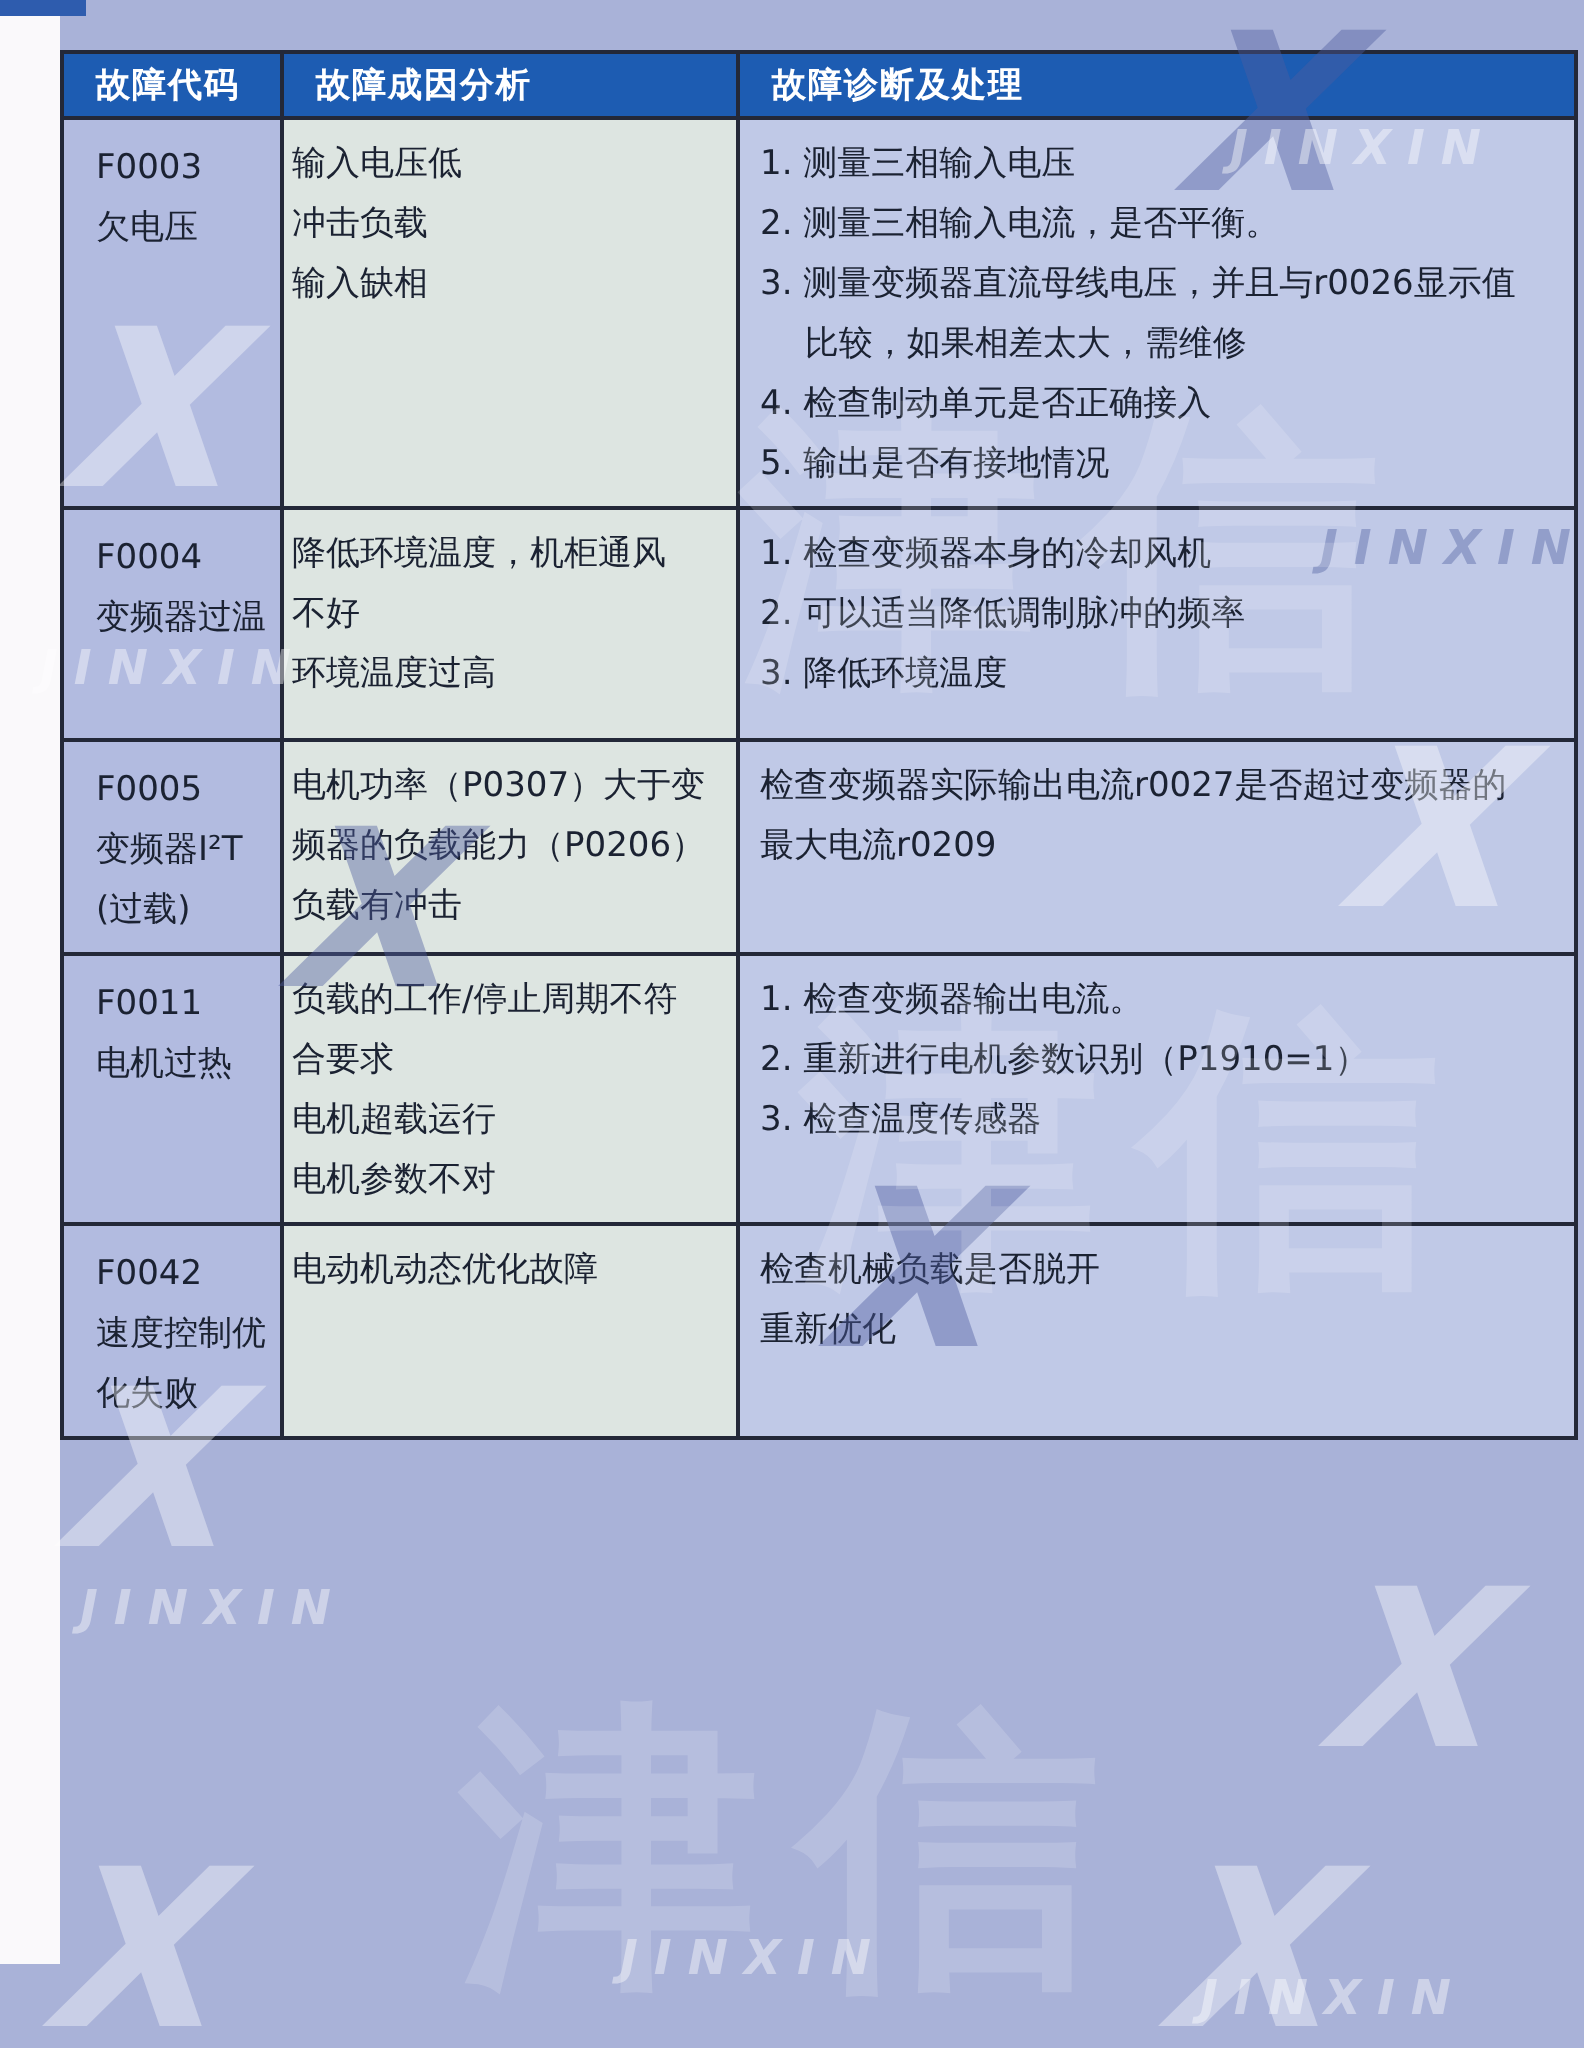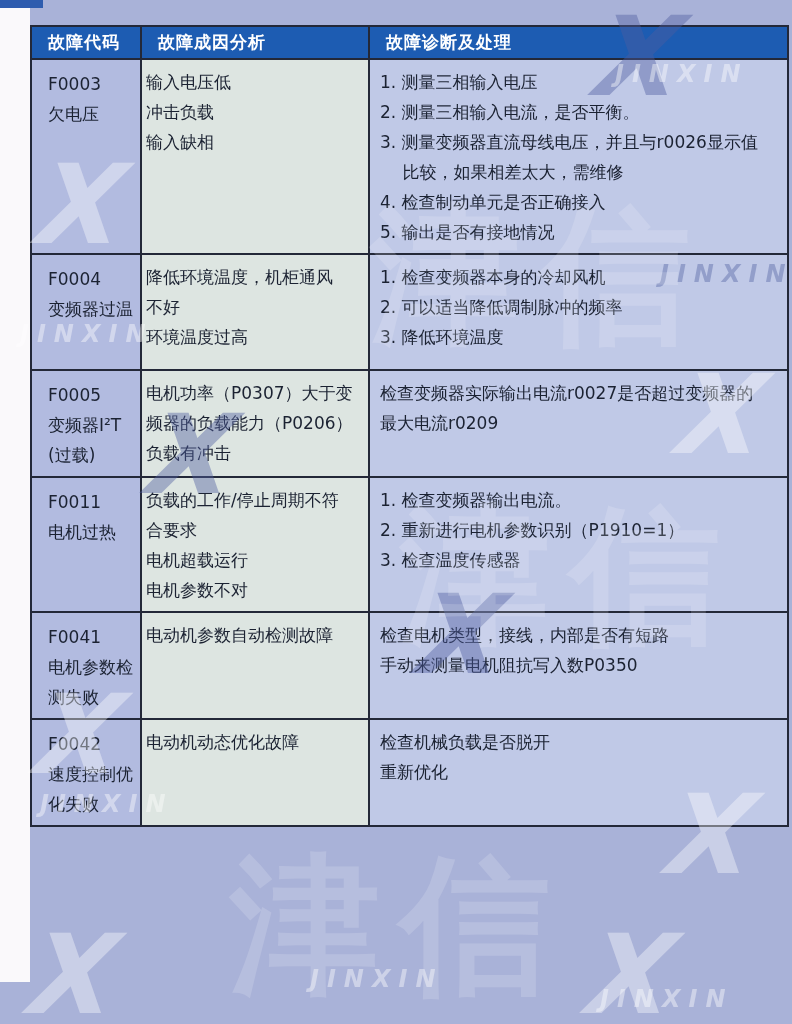--- a/index.html
+++ b/index.html
@@ -183,34 +183,20 @@
 合要求
 电机超载运行
 电机参数不对</div>
         </td>
         <td class="action-cell">
           <div class="cell-text">1. 检查变频器输出电流。
 2. 重新进行电机参数识别（P1910=1）
 3. 检查温度传感器</div>
         </td>
       </tr>
-      <tr class="h-r5">
-        <td class="code-cell">
-          <div class="cell-text">F0041</div>
-          <div class="cell-text">电机参数检
-测失败</div>
-        </td>
-        <td class="cause-cell">
-          <div class="cell-text">电动机参数自动检测故障</div>
-        </td>
-        <td class="action-cell">
-          <div class="cell-text">检查电机类型，接线，内部是否有短路
-手动来测量电机阻抗写入数P0350</div>
-        </td>
-      </tr>
       <tr class="h-r6">
         <td class="code-cell">
           <div class="cell-text">F0042</div>
           <div class="cell-text">速度控制优
 化失败</div>
         </td>
         <td class="cause-cell">
           <div class="cell-text">电动机动态优化故障</div>
         </td>
         <td class="action-cell">

